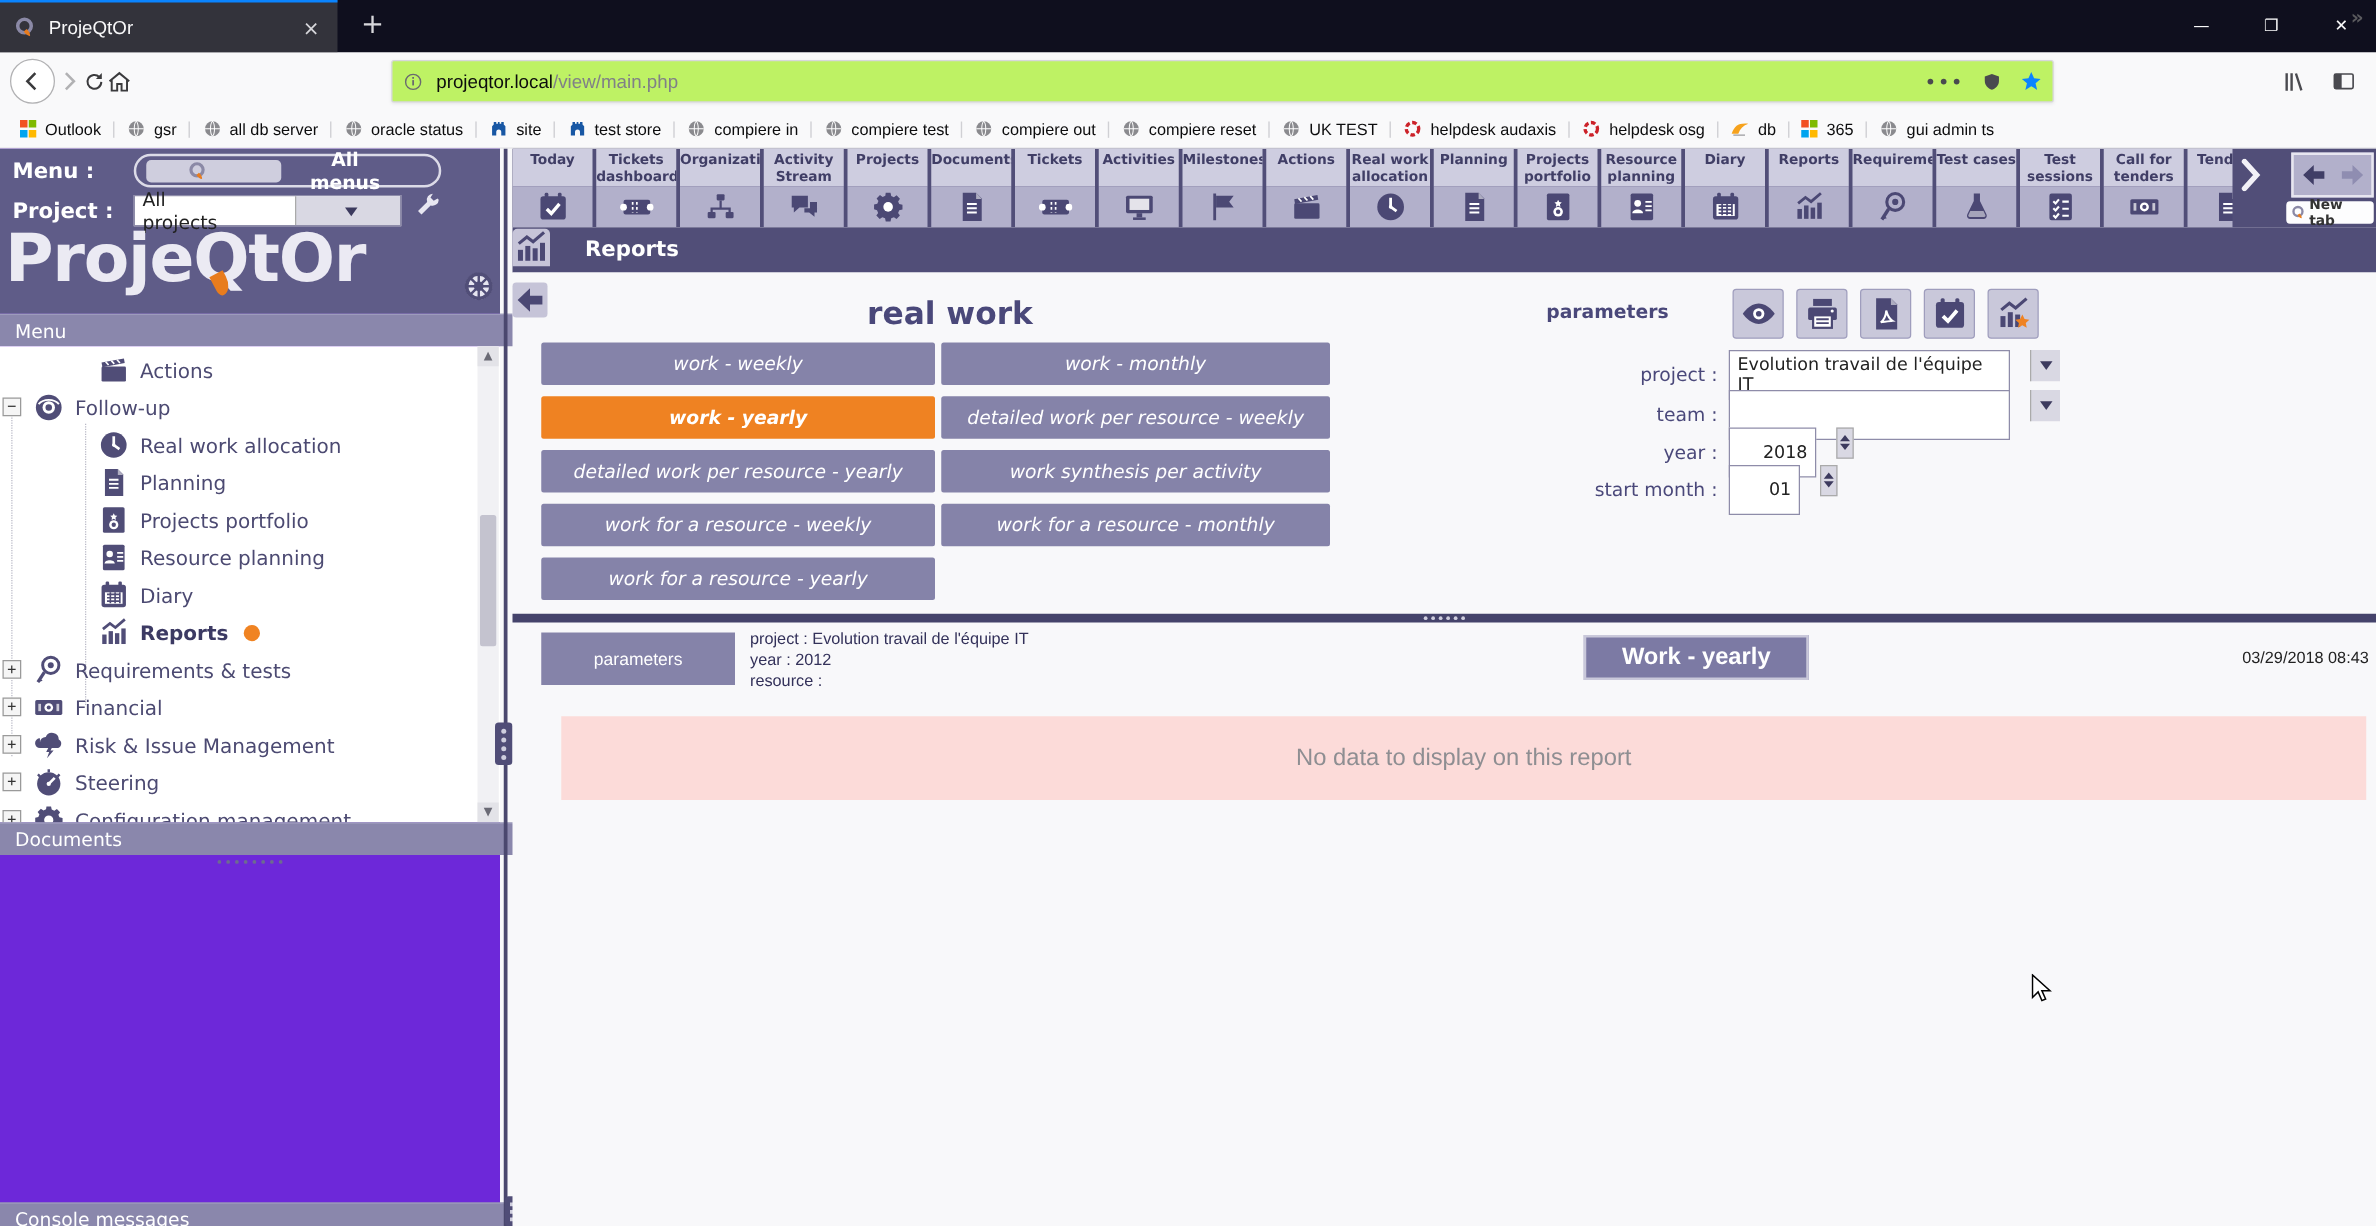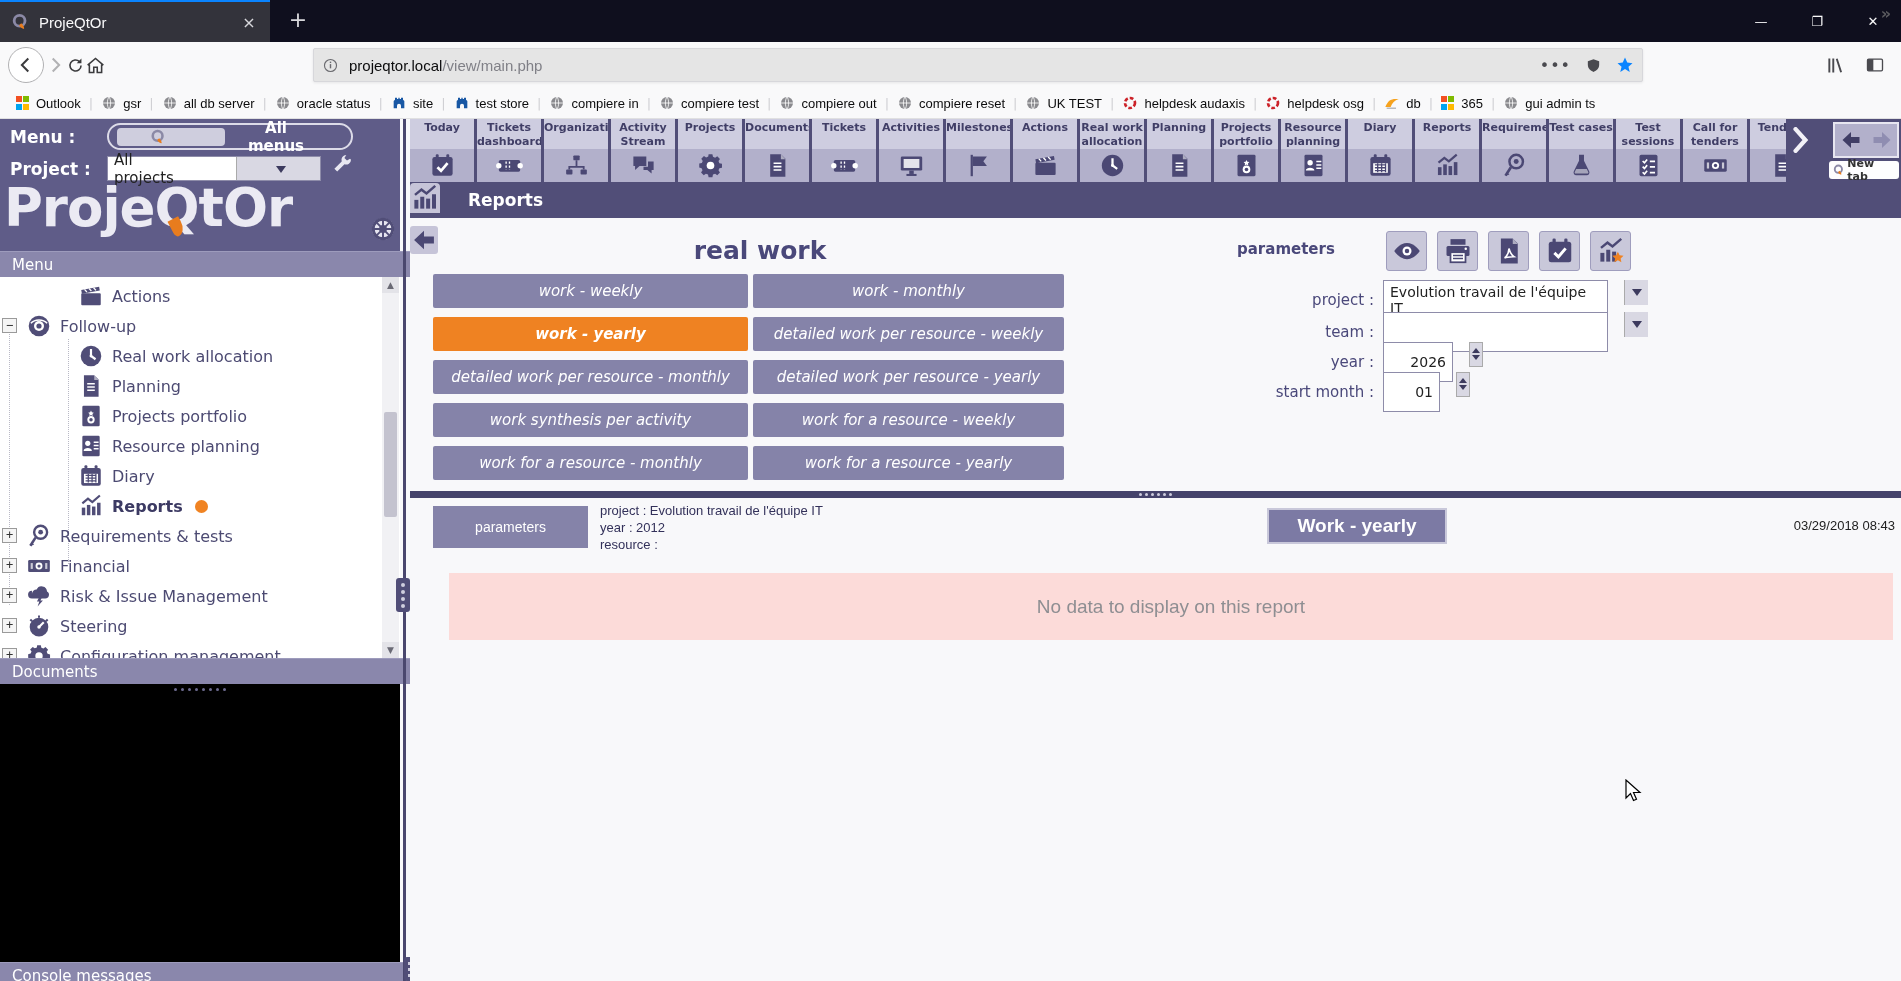--- a/index.html
+++ b/index.html
@@ -12,39 +12,39 @@
   .tab { position:absolute; left:0; top:0; width:270px; height:42px; background:#33333b; border-top:2px solid #0a84ff; display:flex; align-items:center; padding:0 10px; gap:9px; }
   .tab-title { color:#f9f9fa; font-size:15px; font-family:"Liberation Sans",sans-serif; flex:1; }
   .tab-close { color:#d7d7db; font-size:16px; width:22px; text-align:center; cursor:default; }
   .newtab-btn { position:absolute; left:282px; top:6px; color:#d7d7db; font-size:22px; width:32px; height:30px; text-align:center; line-height:28px; }
   .win-controls { position:absolute; right:0; top:0; height:42px; display:flex; }
   .win-btn { width:56px; height:42px; color:#f9f9fa; font-size:13px; display:flex; align-items:center; justify-content:center; font-family:"DejaVu Sans",sans-serif; }
   #navbar { position:absolute; left:0; top:42px; width:1901px; height:46px; background:#f9f9fa; display:flex; align-items:center; }
   .nav-icon { width:34px; height:34px; display:flex; align-items:center; justify-content:center; color:#3b3b3d; }
   .back-circle { width:36px; height:36px; border:1px solid #b1b1b3; border-radius:50%; background:#fff; display:flex; align-items:center; justify-content:center; margin-left:8px; }
   .fwd { color:#b1b1b3; }
-  #urlbar { position:absolute; left:313px; top:48px; width:1330px; height:34px; background:#e5e5e5; border:1px solid #d7d7db; border-radius:2px; display:flex; align-items:center; padding:0 8px; box-shadow:0 1px 3px rgba(0,0,0,.08); }
+  #urlbar { position:absolute; left:313px; top:48px; width:1330px; height:34px; background:#bef264; border:1px solid #d7d7db; border-radius:2px; display:flex; align-items:center; padding:0 8px; box-shadow:0 1px 3px rgba(0,0,0,.08); }
   .url-text { font-size:15px; font-family:"Liberation Sans",sans-serif; margin-left:10px; flex:1; white-space:nowrap; overflow:hidden; }
   .url-domain { color:#0c0c0d; }
   .url-path { color:#808087; }
   .urlbar-right { display:flex; align-items:center; gap:14px; color:#4a4a4f; }
   .dots3 { font-size:16px; letter-spacing:1px; color:#4a4a4f; }
   .navbar-far { position:absolute; right:16px; top:48px; display:flex; gap:20px; align-items:center; height:34px; color:#3b3b3d; }
   #bmbar { position:absolute; left:0; top:88px; width:1901px; height:31px; background:#f9f9fa; border-bottom:1px solid #e0e0e1; display:flex; align-items:center; padding-left:8px; overflow:hidden; }
   .bm { display:flex; align-items:center; gap:6px; padding:0 8px; font-size:13px; color:#0c0c0d; font-family:"Liberation Sans",sans-serif; white-space:nowrap; }
   .bm-sep { color:#d0d0d4; font-size:13px; }
   .bm-ms { width:14px; height:14px; display:grid; grid-template-columns:6px 6px; grid-gap:1px; }
   .bm-ms i { width:6px; height:6px; }
   .bm-overflow { position:absolute; right:10px; top:4px; font-size:16px; font-weight:bold; color:#5a5a5e; }
 
   
   #app { position:absolute; left:0; top:119px; width:1901px; height:862px; background:#f8f8fa; }
 
   
-  #sidebar { position:absolute; left:0; top:0; width:400px; height:862px; background:#000000; }
+  #sidebar { position:absolute; left:0; top:0; width:400px; height:862px; background:#6d28d9; }
   .side-top { position:absolute; left:0; top:0; width:400px; height:132px; background:#5f5c88; }
   .srow { position:absolute; left:10px; color:#fff; font-weight:bold; font-size:17px; }
   .menu-pill { position:absolute; left:107px; top:4px; width:246px; height:27px; border:2px solid #dcdbe8; border-radius:15px; display:flex; align-items:center; padding:0 8px; gap:10px; }
   .menu-pill .picon { width:22px; height:22px; background:#cfcede; border-radius:4px; display:flex; align-items:center; justify-content:center; }
   .menu-pill span { color:#fff; font-weight:bold; font-size:15px; flex:1; text-align:center; padding-right:26px; }
   .proj-select { position:absolute; left:107px; top:37px; width:214px; height:25px; background:#fff; border:1px solid #8e8ca9; display:flex; align-items:center;gap:44px; }
   .proj-select span { font-size:15px; color:#222; padding-left:6px; flex:1; }
   .drop-btn { width:24px; height:100%; background:#d9d8e3; border-left:1px solid #aaa; display:flex; align-items:center; justify-content:center; }
   .drop-btn:after { content:''; border:5px solid transparent; border-top:7px solid #3c3a5e; margin-top:6px; }
   .wrench-btn { position:absolute; left:330px; top:34px; width:32px; height:30px; display:flex; align-items:center; justify-content:center; color:#e8e7f1; }
@@ -956,21 +956,20 @@
                   <path d="M17.5 12.5l1.4 2.9 3.1.4-2.3 2.1.6 3.1-2.8-1.6-2.8 1.6.6-3.1-2.3-2.1 3.1-.4z" fill="#ef8222"></path>
                 </svg>
               </span>
             </div>
           </div>
         <div id="btn-grid">
             <div class="rbtn">work - weekly</div>
             <div class="rbtn">work - monthly</div>
             <div class="rbtn selected">work - yearly</div>
             <div class="rbtn">detailed work per resource - weekly</div>
-            <div class="rbtn">detailed work per resource - monthly</div>
             <div class="rbtn">detailed work per resource - yearly</div>
             <div class="rbtn">work synthesis per activity</div>
             <div class="rbtn">work for a resource - weekly</div>
             <div class="rbtn">work for a resource - monthly</div>
             <div class="rbtn">work for a resource - yearly</div>
           </div>
         <div id="form">
             <div class="frow" style="top: 9px; left: 0px; width: 840px;">
               <span class="flabel">project :</span>
               <span class="fctrl">
@@ -981,21 +980,21 @@
             <div class="frow" style="top: 41px; left: 0px; width: 840px;">
               <span class="flabel">team :</span>
               <span class="fctrl">
                 <div class="finput" style="width:225px"></div>
                 <div class="drop-btn" style="height:25px"></div>
               </span>
             </div>
             <div class="frow" style="top: 71px; left: 0px; width: 840px;">
               <span class="flabel">year :</span>
               <span class="fctrl">
-                <div class="finput num" style="width:70px">2026</div>
+                <div class="finput num" style="width:70px">2018</div>
                 <div class="spin">
                   <i class="up"></i>
                   <i class="dn"></i>
                 </div>
               </span>
             </div>
             <div class="frow" style="top: 101px; left: 0px; width: 840px;">
               <span class="flabel">start month :</span>
               <span class="fctrl">
                 <div class="finput num" style="width:57px">01</div>

